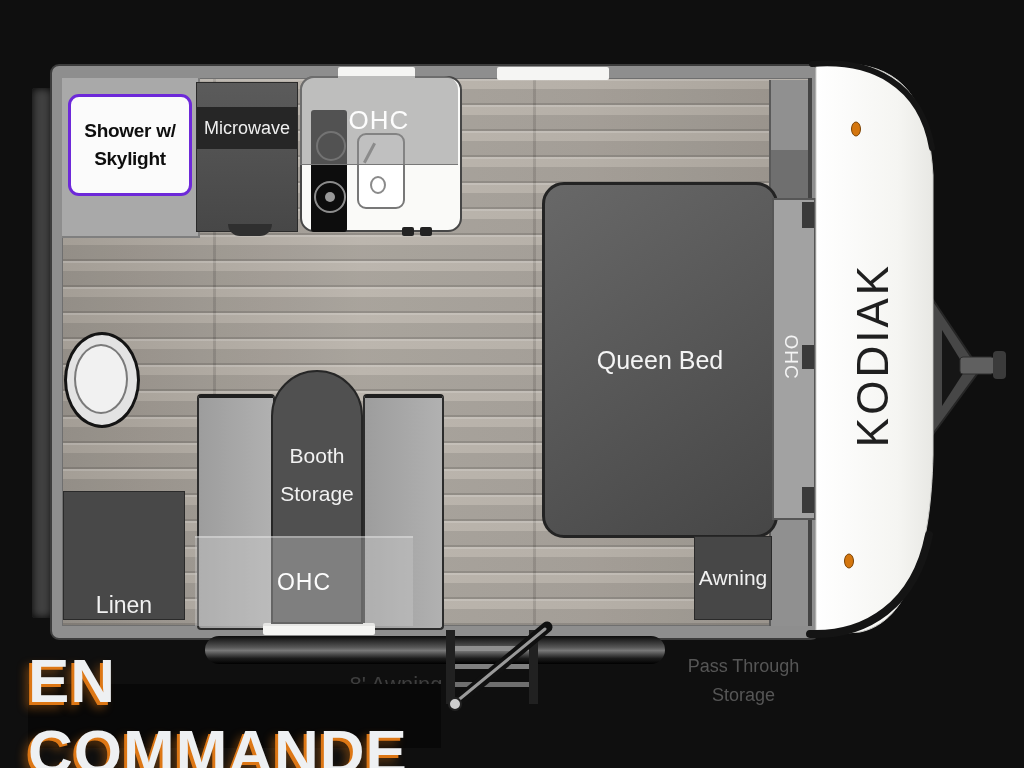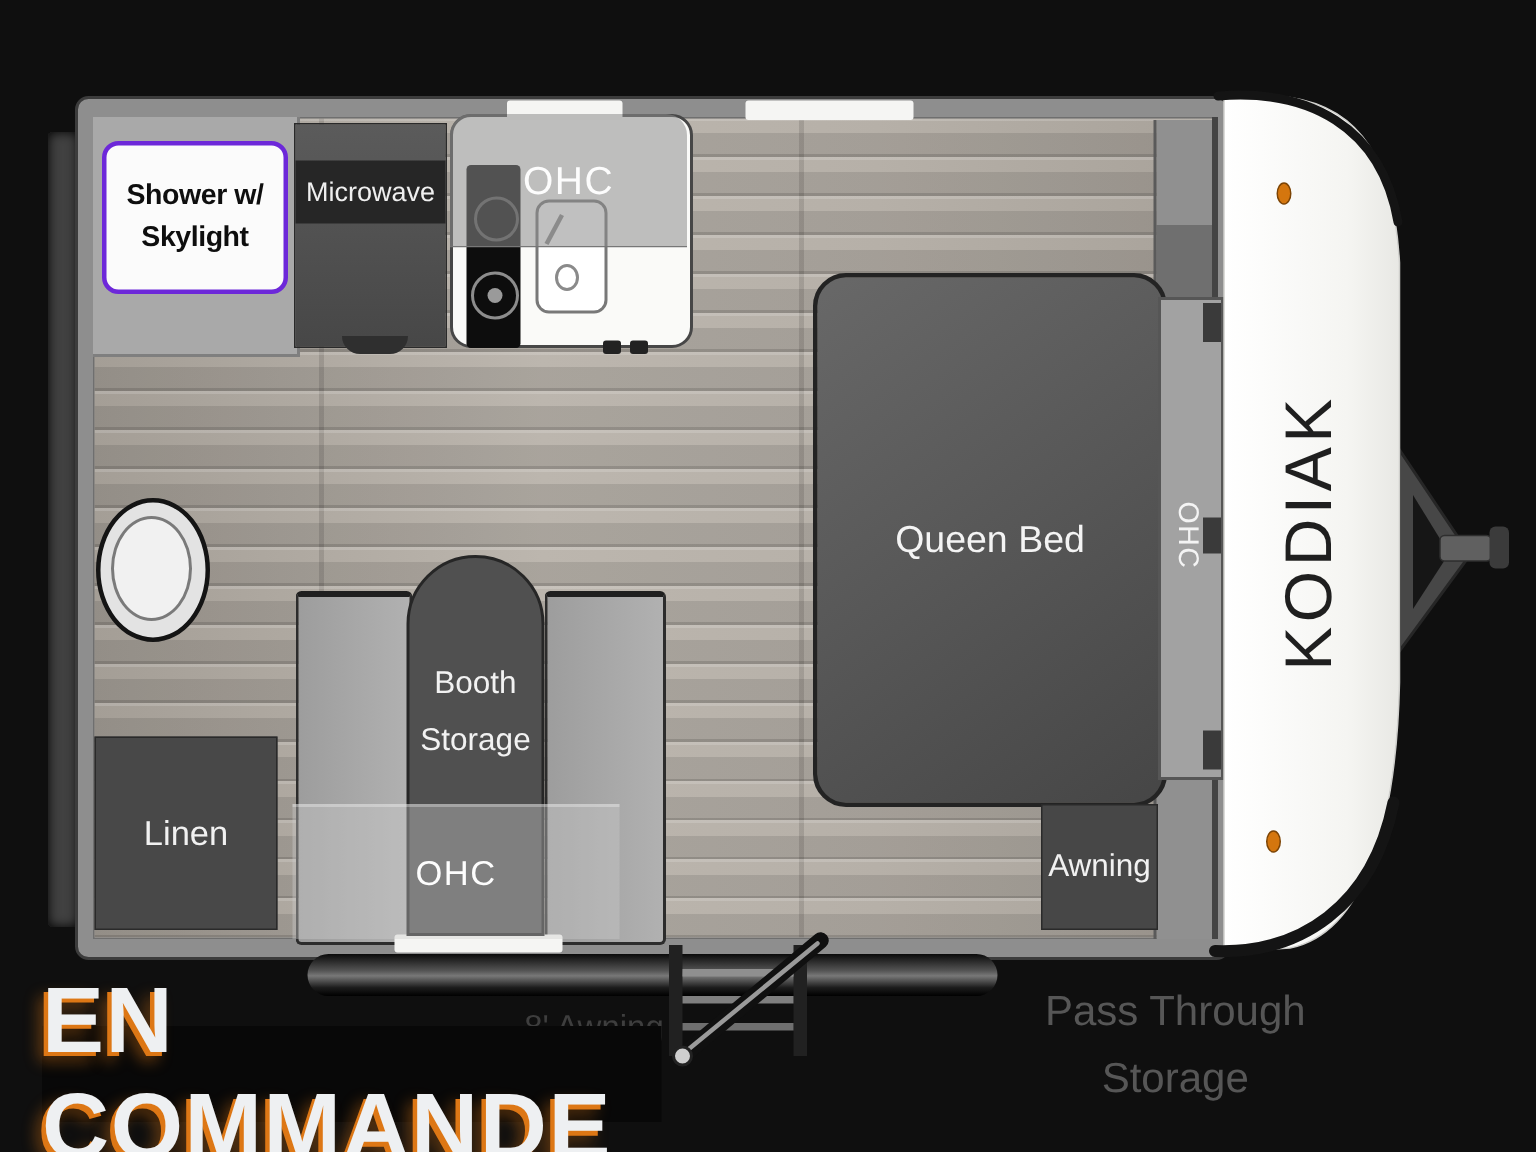--- a/index.html
+++ b/index.html
@@ -87,34 +87,34 @@
   .bench-right{left:363px;top:394px;width:77px;height:230px;}
   .dinette-table{left:271px;top:370px;width:92px;height:254px;background:#505050;border:2px solid #262626;
                  border-radius:46px 46px 0 0;z-index:5;display:flex;flex-direction:column;align-items:center;
                  padding-top:72px;box-sizing:border-box;gap:14px;color:#f2f2f2;font-size:21px;}
   .dinette-ohc{left:195px;top:536px;width:218px;height:88px;background:rgba(205,205,205,0.38);
                border-top:2px solid rgba(255,255,255,0.3);z-index:6;display:flex;align-items:center;
                justify-content:center;color:#fdfdfd;font-size:23px;letter-spacing:1px;}
 
   
   .linen{left:63px;top:491px;width:120px;height:127px;background:#484848;border:1px solid #2a2a2a;z-index:4;
-         display:flex;align-items:center;justify-content:center;color:#f1f1f1;font-size:23px;}
+         display:flex;align-items:flex-end;justify-content:center;color:#f1f1f1;font-size:23px;}
   .closet{left:694px;top:536px;width:76px;height:82px;background:#474747;border:1px solid #2a2a2a;z-index:4;
           display:flex;align-items:center;justify-content:center;color:#f1f1f1;font-size:21px;}
 
   
   .awning-tube{left:205px;top:636px;width:460px;height:28px;border-radius:14px;z-index:3;
     background:linear-gradient(180deg,#0a0a0a 0%,#555 40%,#787878 52%,#1c1c1c 80%,#000 100%);}
   .svg-abs{z-index:6;}
   .steps-svg{left:430px;top:618px;z-index:5;}
   .cap-svg{left:800px;top:50px;z-index:7;}
 
   .awning-label{left:336px;top:672px;width:120px;text-align:center;color:#3e3e3e;font-size:22px;z-index:4;}
-  .pass-through{left:656px;top:652px;width:175px;text-align:center;color:#565656;font-size:28px;
-                line-height:1.6;z-index:4;margin-left:40px;}
+  .pass-through{left:656px;top:652px;width:175px;text-align:center;color:#565656;font-size:18px;
+                line-height:1.6;z-index:4;}
 
   
   .banner{left:28px;top:684px;width:413px;height:64px;background:#080808;z-index:9;display:flex;
           align-items:center;justify-content:center;}
   .banner span{font-size:62px;font-weight:bold;color:#eef0f2;letter-spacing:1px;
                text-shadow:-3px 3px 0 #dd7715,-6px 6px 10px rgba(221,119,21,0.45);}
 </style>
 </head>
 <body>
 

